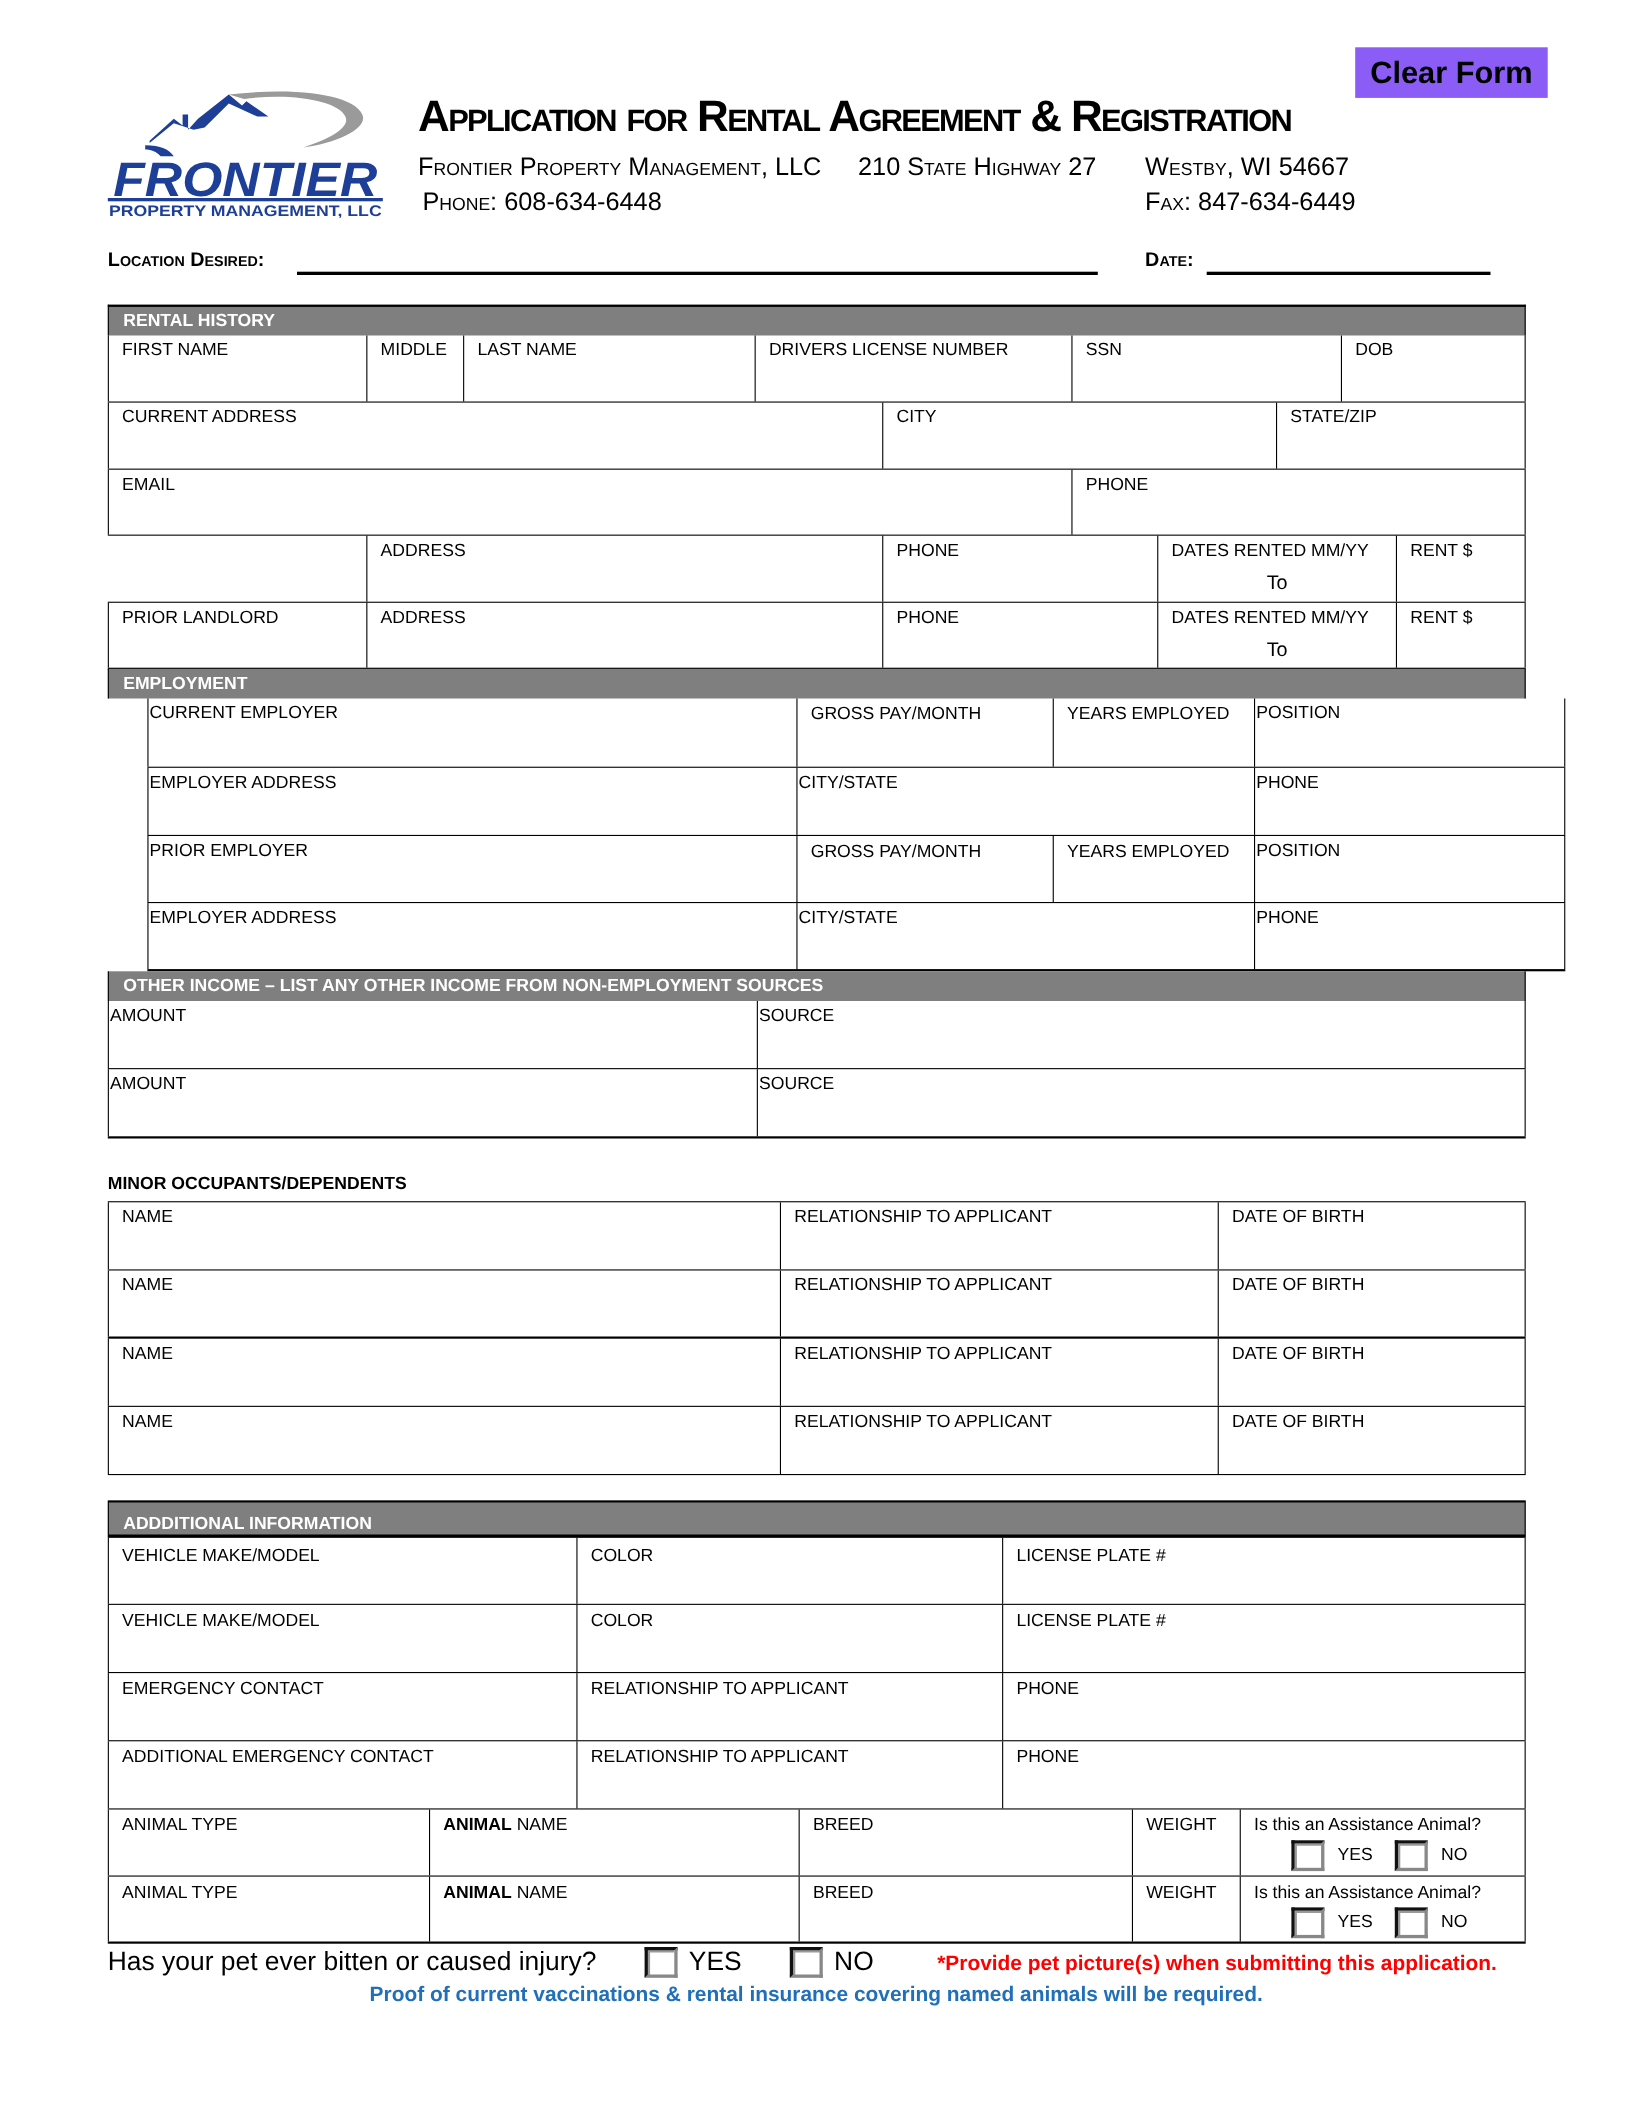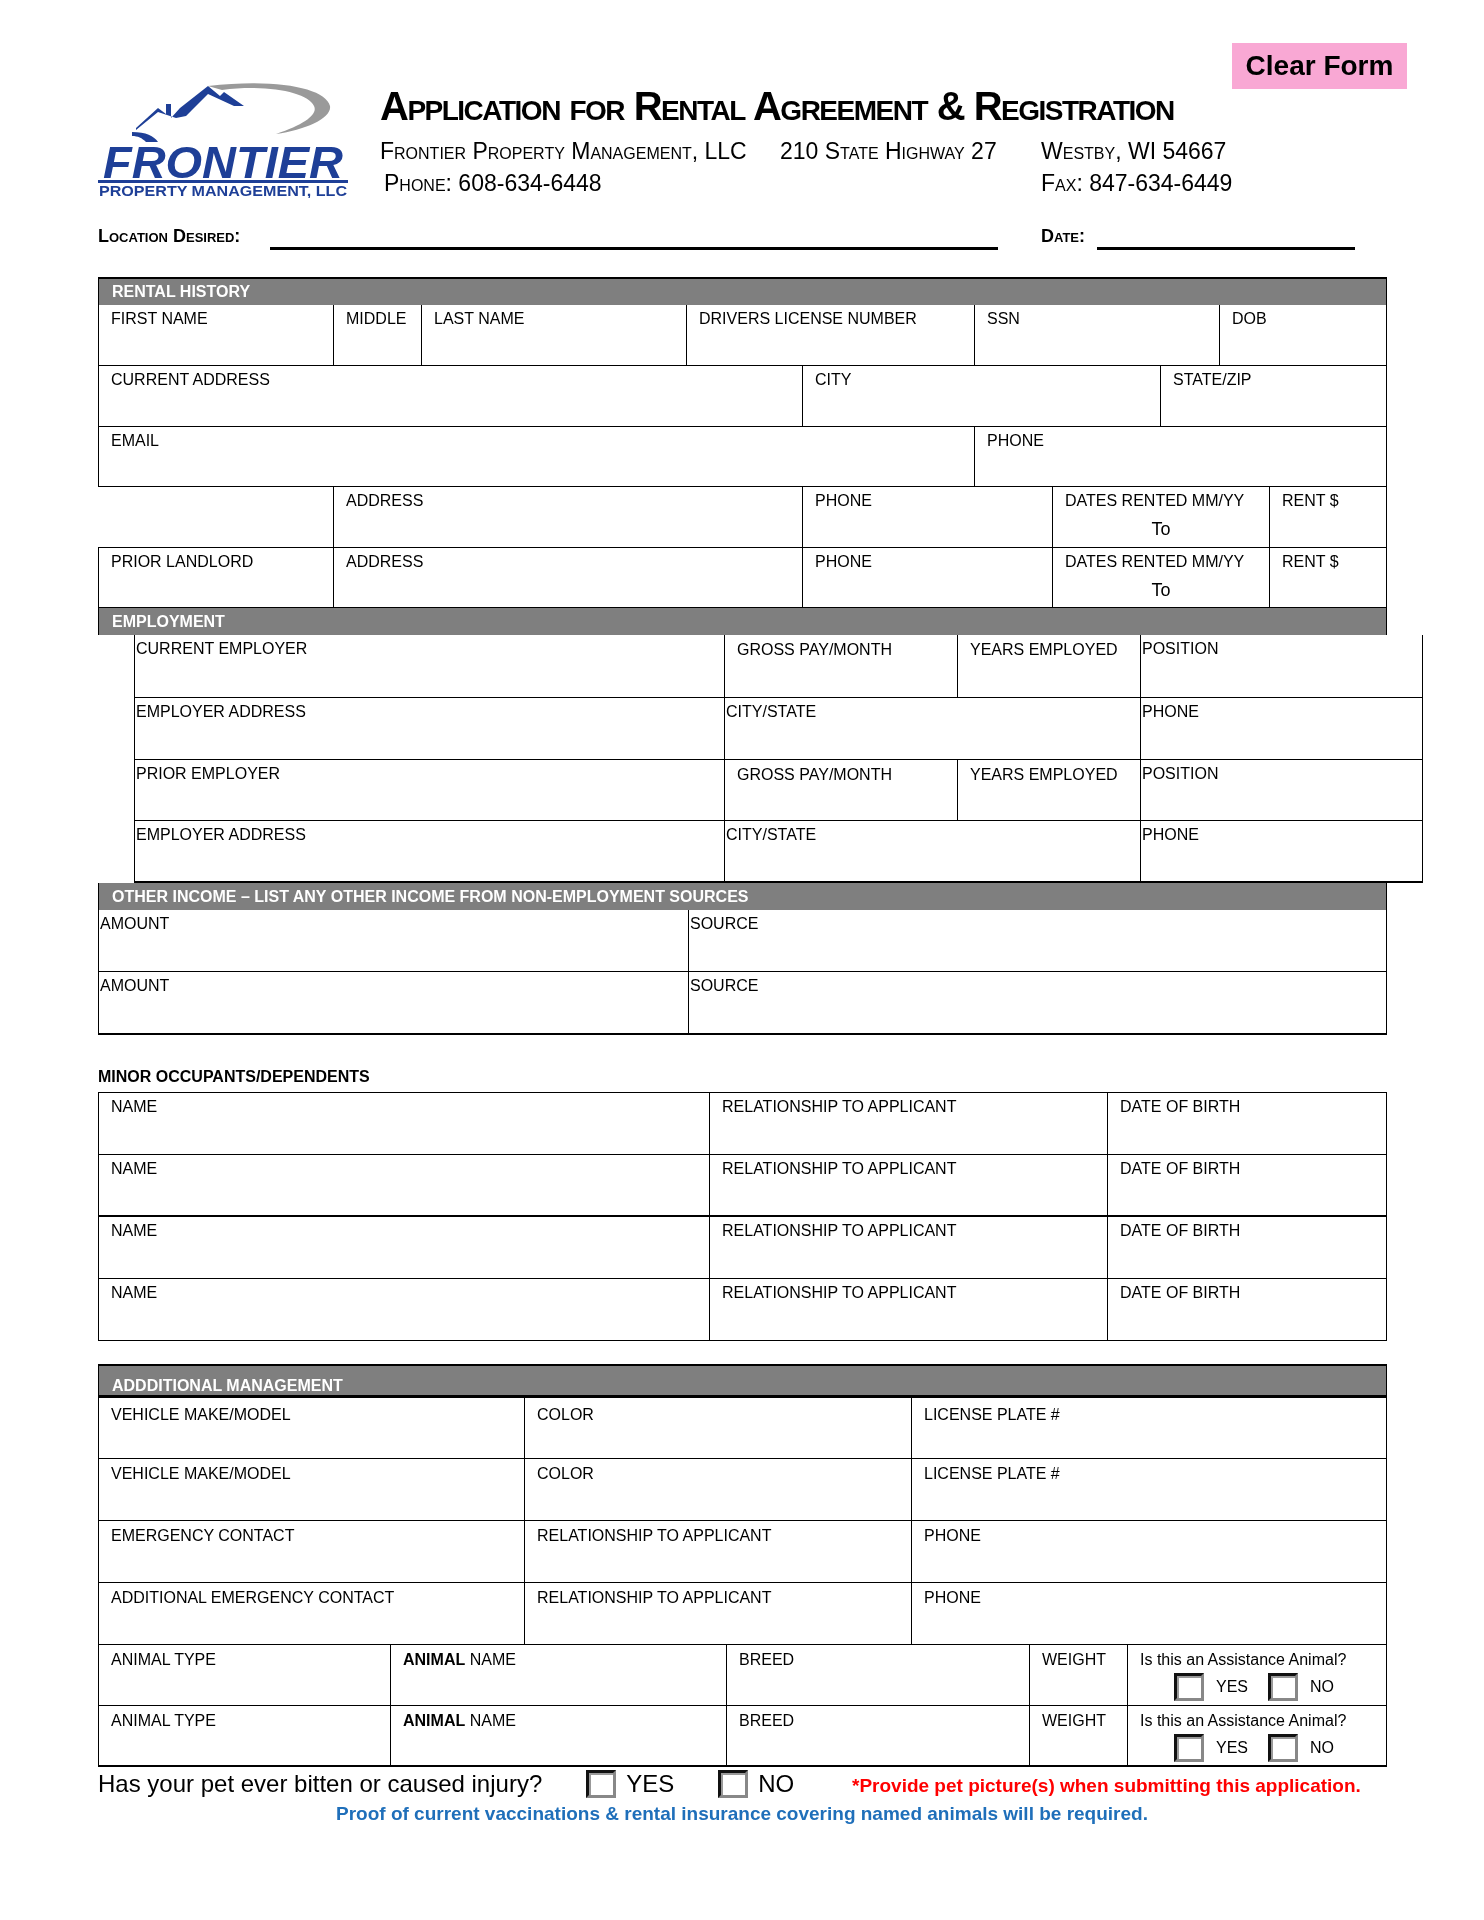--- a/index.html
+++ b/index.html
@@ -1,21 +1,21 @@
 <!DOCTYPE html>
 <html><head>
 <meta charset="utf-8">
 <style>
   * { box-sizing: border-box; margin: 0; padding: 0; }
   html, body { width: 1484px; height: 1920px; background: #ffffff; }
   body { position: relative; font-family: "Liberation Sans", sans-serif; color: #000; overflow: hidden; }
 
   .clear-btn {
     position: absolute; left: 1232px; top: 43px; width: 175px; height: 46px;
-    background: #f9a8d4; border: none; font-family: "Liberation Sans", sans-serif;
+    background: #8b5cf6; border: none; font-family: "Liberation Sans", sans-serif;
     font-weight: bold; font-size: 28px; color: #000; cursor: pointer;
   }
 
   .logo { position: absolute; left: 96px; top: 80px; width: 254px; height: 118px; }
 
   .title {
     position: absolute; left: 380px; top: 84px; font-size: 40px; font-weight: bold;
     letter-spacing: -1.5px; white-space: nowrap; font-variant: small-caps;
     font-family: "Liberation Sans Narrow", "Liberation Sans", sans-serif;
   }
@@ -180,21 +180,21 @@
     <div class="cell" style="left:611px; width:398px;">RELATIONSHIP TO APPLICANT</div>
     <div class="cell last" style="left:1009px; width:280px;">DATE OF BIRTH</div>
   </div>
   <div class="row" style="top:186px; height:62px;">
     <div class="cell" style="left:0; width:611px;">NAME</div>
     <div class="cell" style="left:611px; width:398px;">RELATIONSHIP TO APPLICANT</div>
     <div class="cell last" style="left:1009px; width:280px;">DATE OF BIRTH</div>
   </div>
 </div>
 
-<div class="section-header" style="top:1364px; height:34px; padding-top:10px; border-bottom:3px solid #000;">ADDDITIONAL MANAGEMENT</div>
+<div class="section-header" style="top:1364px; height:34px; padding-top:10px; border-bottom:3px solid #000;">ADDDITIONAL INFORMATION</div>
 <div class="grid" style="top:1398px; height:370px;">
   <div class="row" style="top:0; height:61px;">
     <div class="cell" style="left:0; width:426px; padding-top:8px;">VEHICLE MAKE/MODEL</div>
     <div class="cell" style="left:426px; width:387px; padding-top:8px;">COLOR</div>
     <div class="cell last" style="left:813px; width:476px; padding-top:8px;">LICENSE PLATE #</div>
   </div>
   <div class="row" style="top:61px; height:62px;">
     <div class="cell" style="left:0; width:426px; padding-top:6px;">VEHICLE MAKE/MODEL</div>
     <div class="cell" style="left:426px; width:387px; padding-top:6px;">COLOR</div>
     <div class="cell last" style="left:813px; width:476px; padding-top:6px;">LICENSE PLATE #</div>

